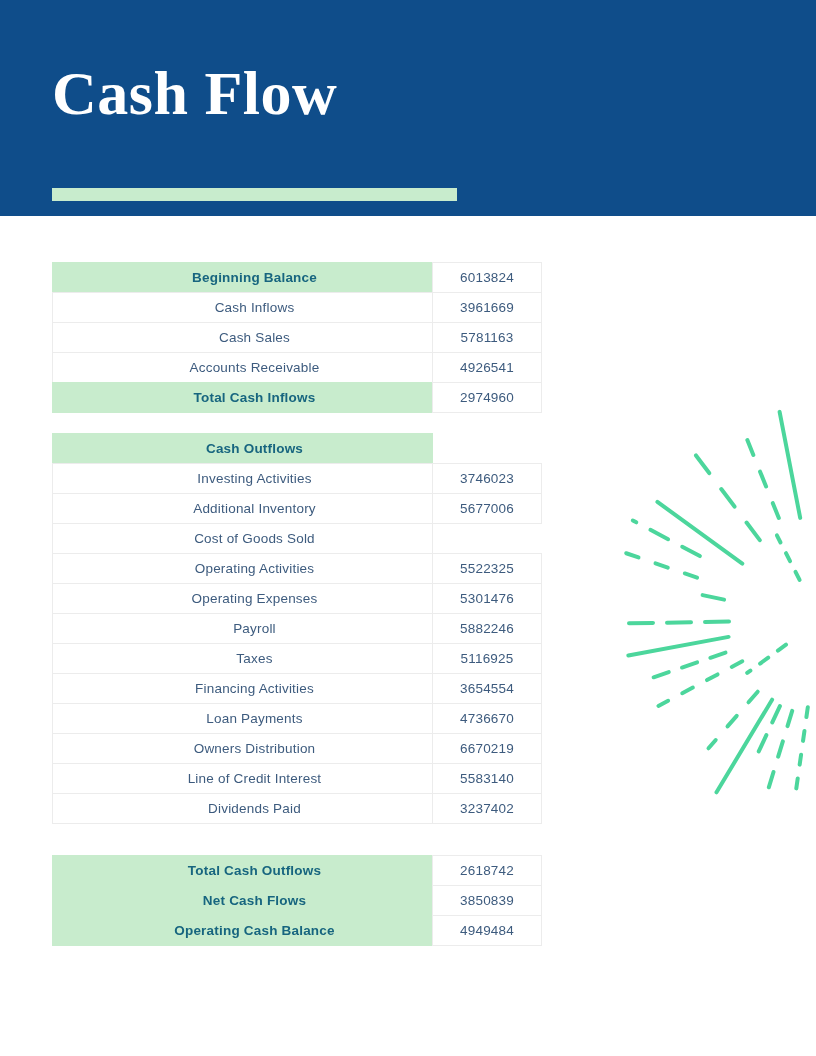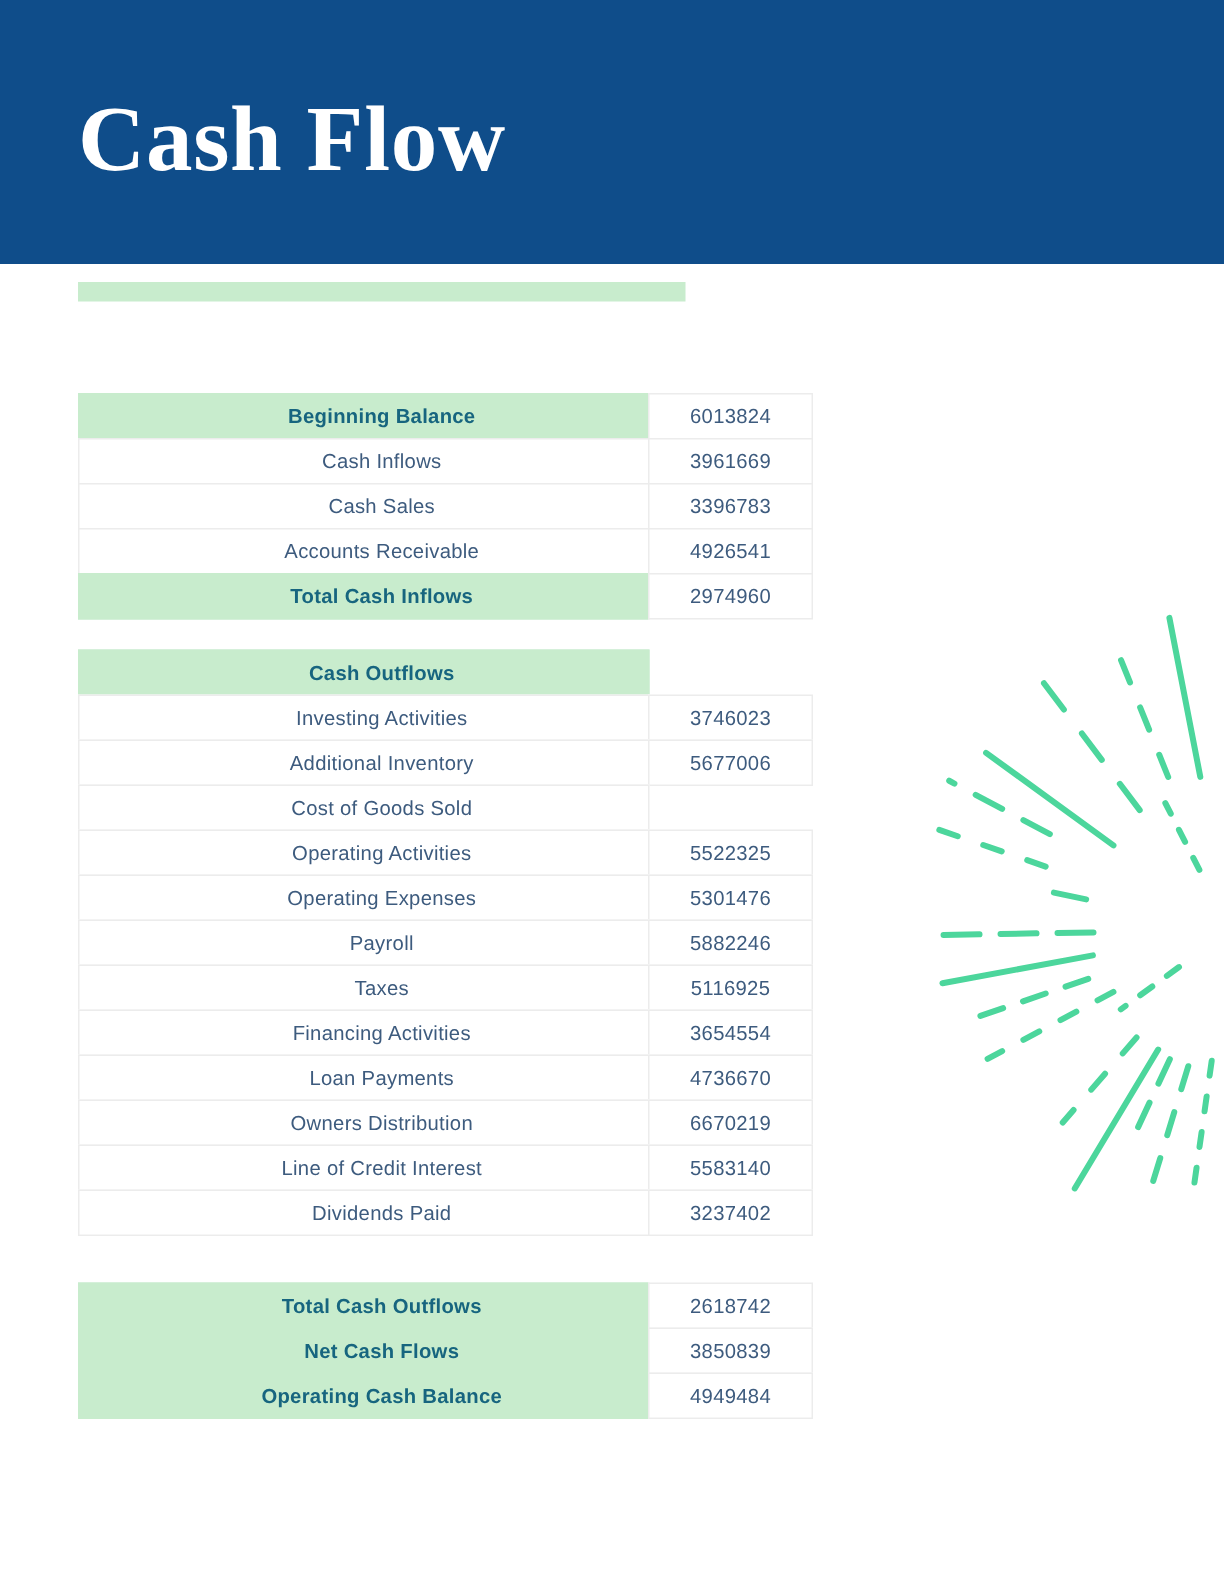--- a/index.html
+++ b/index.html
@@ -2,21 +2,21 @@
 <html style="--header-bg: #0F4D8A; --accent-green: #C8ECCD; --ray-green: #4CD69C; --emphasis-text: #17657F; --body-text: #3D5B7E; --cell-border: #ECECEC;"><head>
 <meta charset="utf-8">
 <style>
   html,body { margin:0; padding:0; background:#ffffff; }
   .page {
     position:relative; width:816px; height:1056px; overflow:hidden;
     background:#ffffff; font-family:"Liberation Sans", sans-serif;
   }
   
   .hero {
-    position:absolute; left:0; top:0; width:816px; height:176px;
+    position:absolute; left:0; top:0; width:816px; height:216px;
     background:var(--header-bg,#0F4D8A);
   }
   .hero h1 {
     position:absolute; left:52px; top:62px; margin:0;
     font-family:"Liberation Serif", serif; font-weight:700;
     font-size:62px; line-height:1; color:#ffffff; letter-spacing:0.5px;
   }
   .accent-bar {
     position:absolute; left:52px; top:188px; width:405px; height:13px;
     background:var(--accent-green,#C8ECCD);
@@ -71,21 +71,21 @@
         <div class="t-row">
           <div class="t-cell t-label green">Beginning Balance</div>
           <div class="t-cell t-value">6013824</div>
         </div>
         <div class="t-row">
           <div class="t-cell t-label">Cash Inflows</div>
           <div class="t-cell t-value">3961669</div>
         </div>
         <div class="t-row">
           <div class="t-cell t-label">Cash Sales</div>
-          <div class="t-cell t-value">3396783</div>
+          <div class="t-cell t-value">5781163</div>
         </div>
         <div class="t-row">
           <div class="t-cell t-label">Accounts Receivable</div>
           <div class="t-cell t-value">4926541</div>
         </div>
         <div class="t-row">
           <div class="t-cell t-label green">Total Cash Inflows</div>
           <div class="t-cell t-value">2974960</div>
         </div>
       </section>

